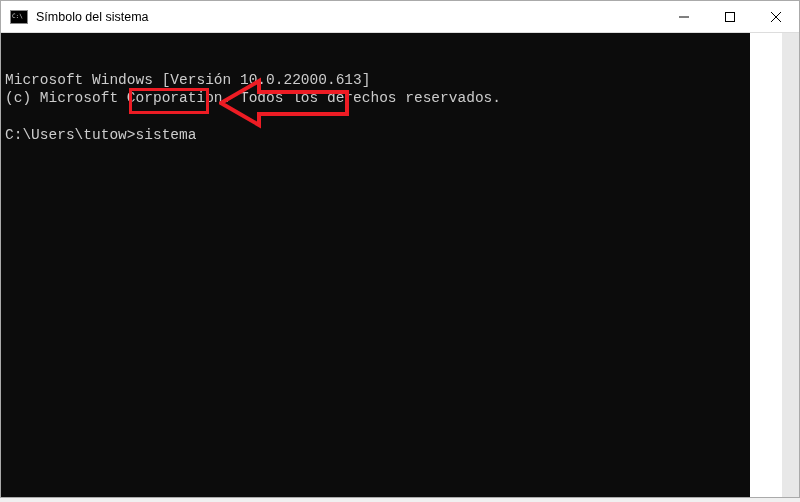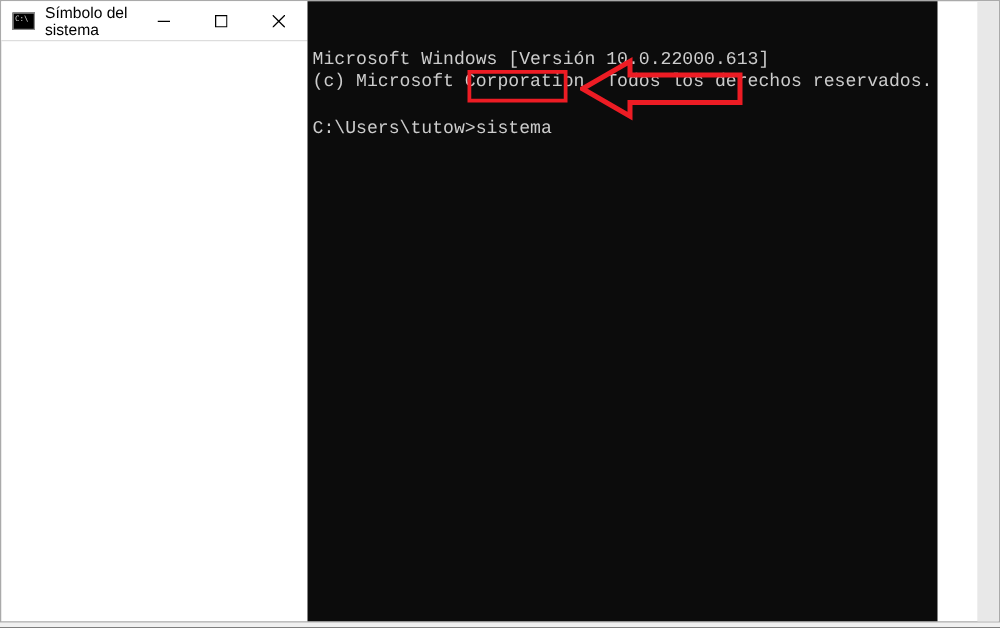--- a/index.html
+++ b/index.html
@@ -13,21 +13,21 @@
       width: 800px;
       height: 502px;
       overflow: hidden;
     }
     .window {
       width: 800px;
       height: 498px;
       background: #fff;
       border: 1px solid #aaa;
       display: flex;
-      flex-direction: row;
+      flex-direction: column;
     }
     .titlebar {
       height: 32px;
       background: #fff;
       display: flex;
       align-items: center;
       border-bottom: 1px solid #ddd;
     }
     .titlebar-icon {
       width: 18px;

